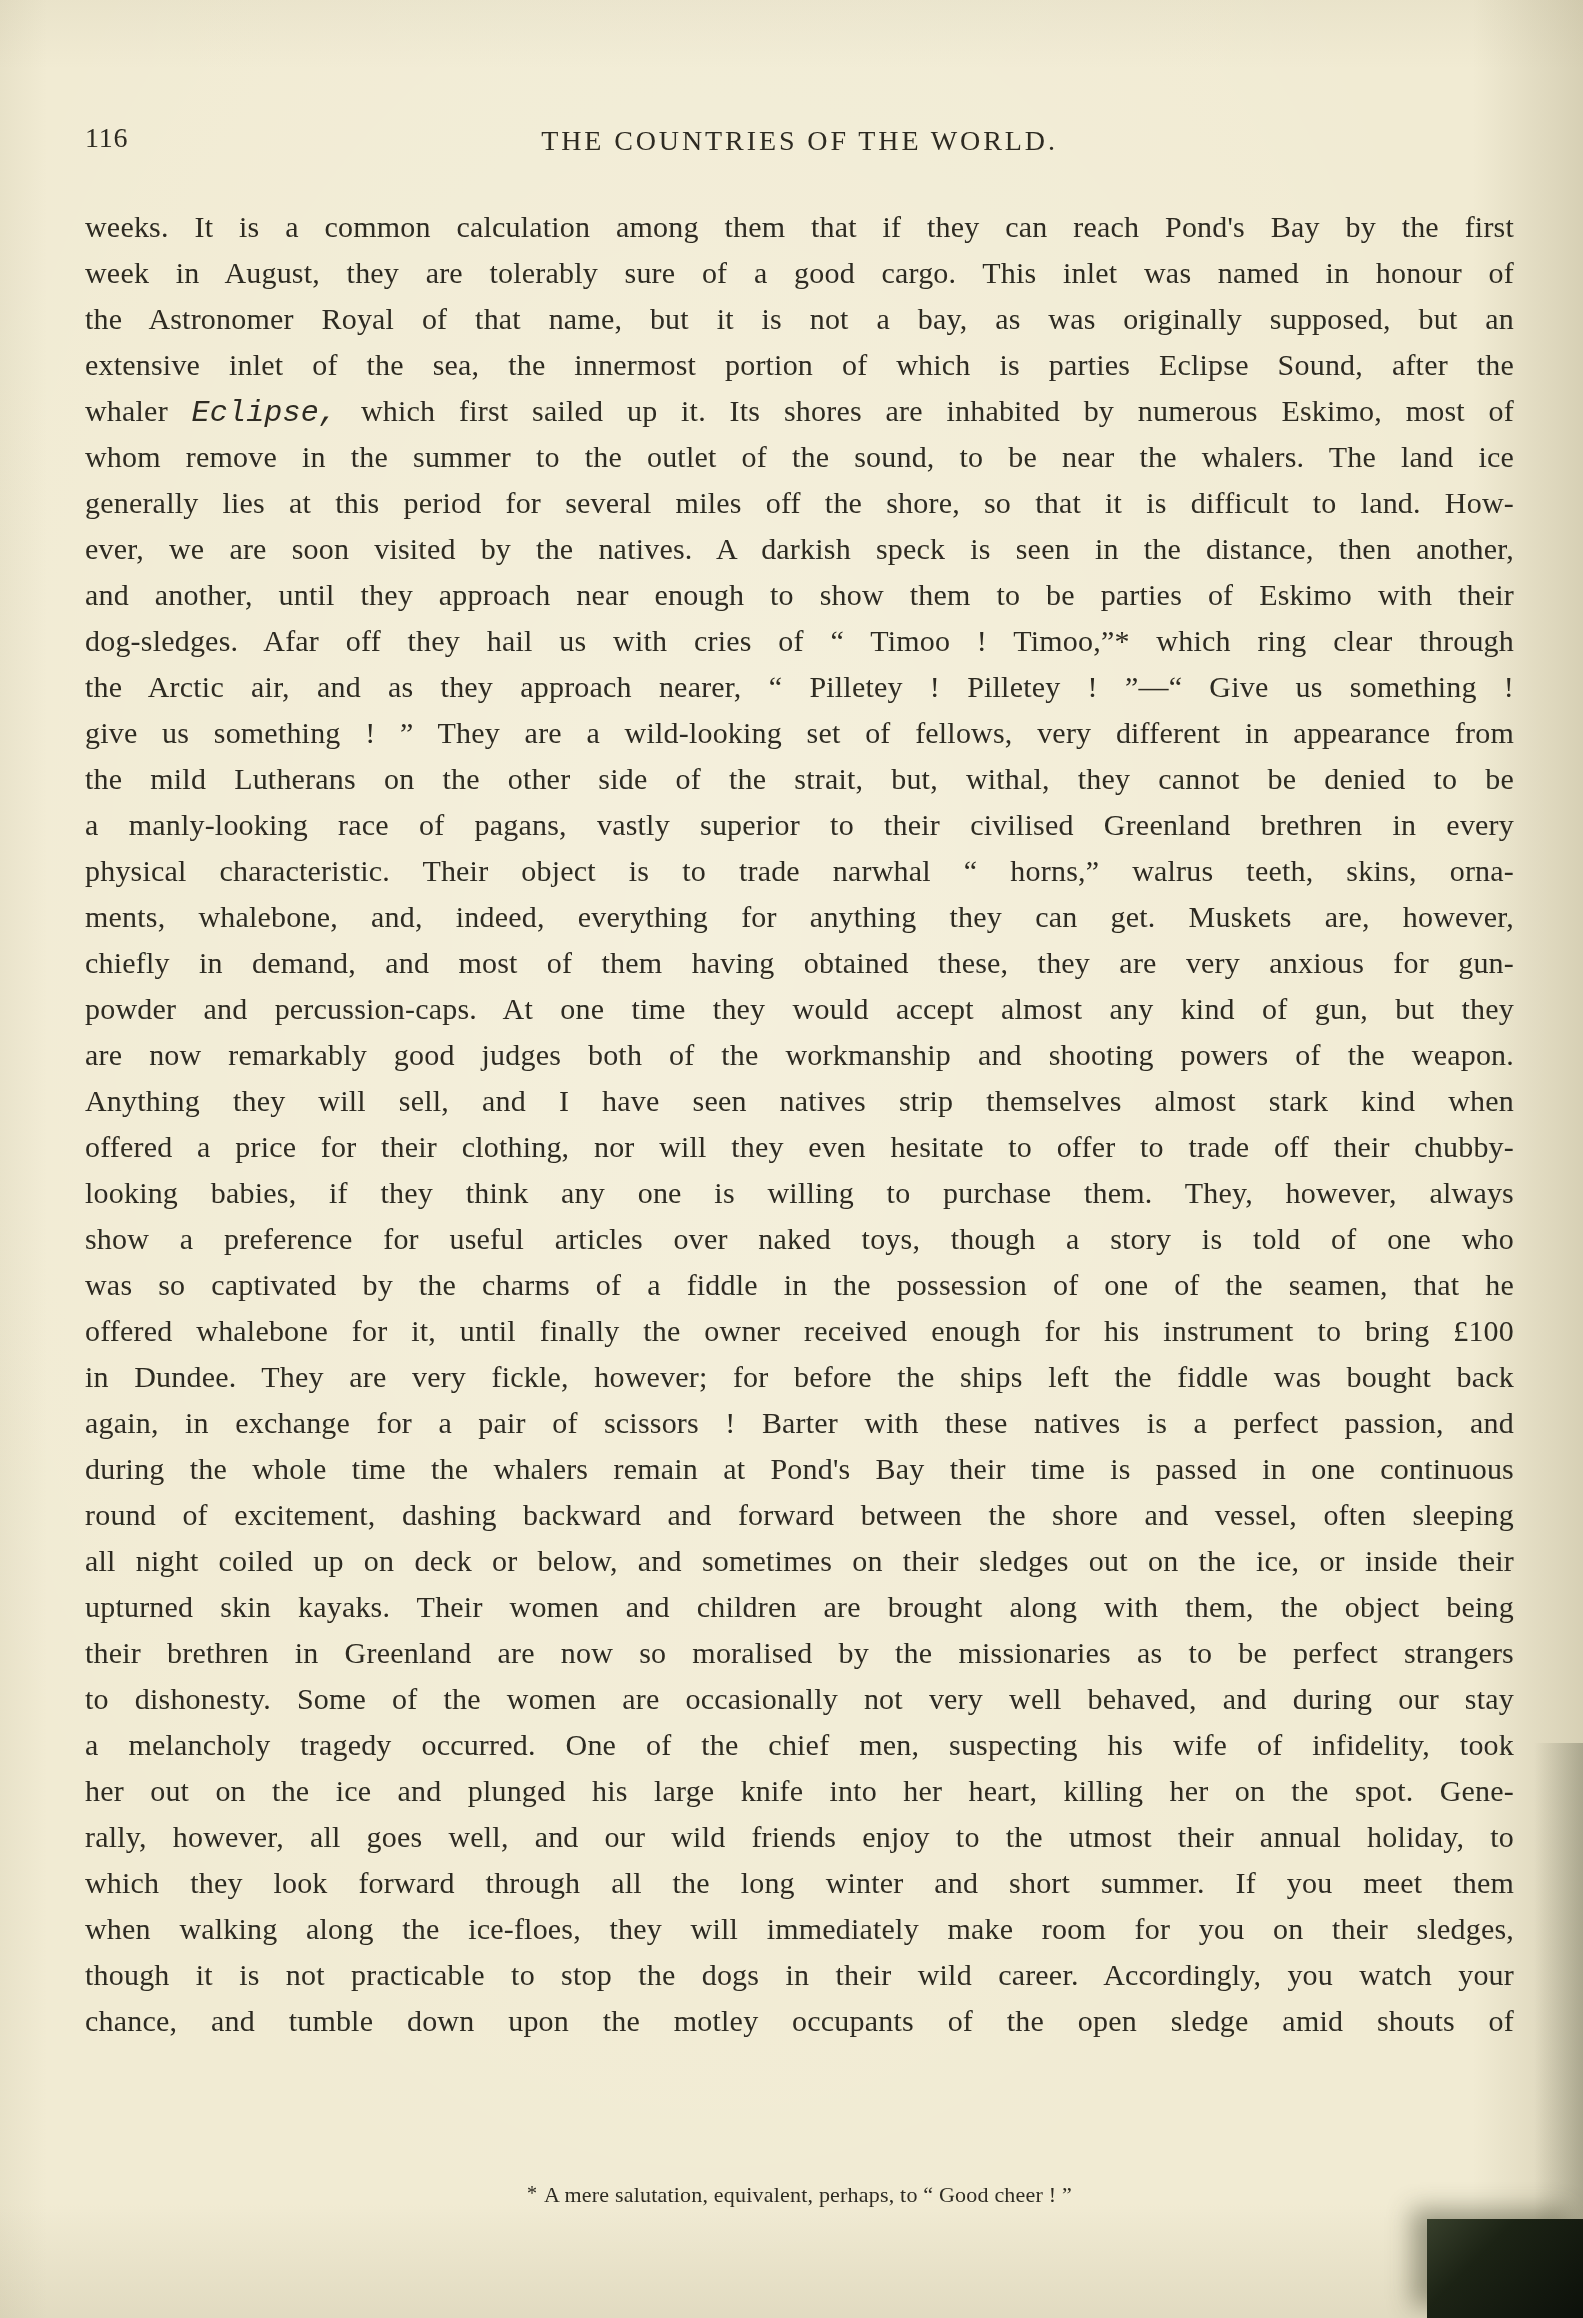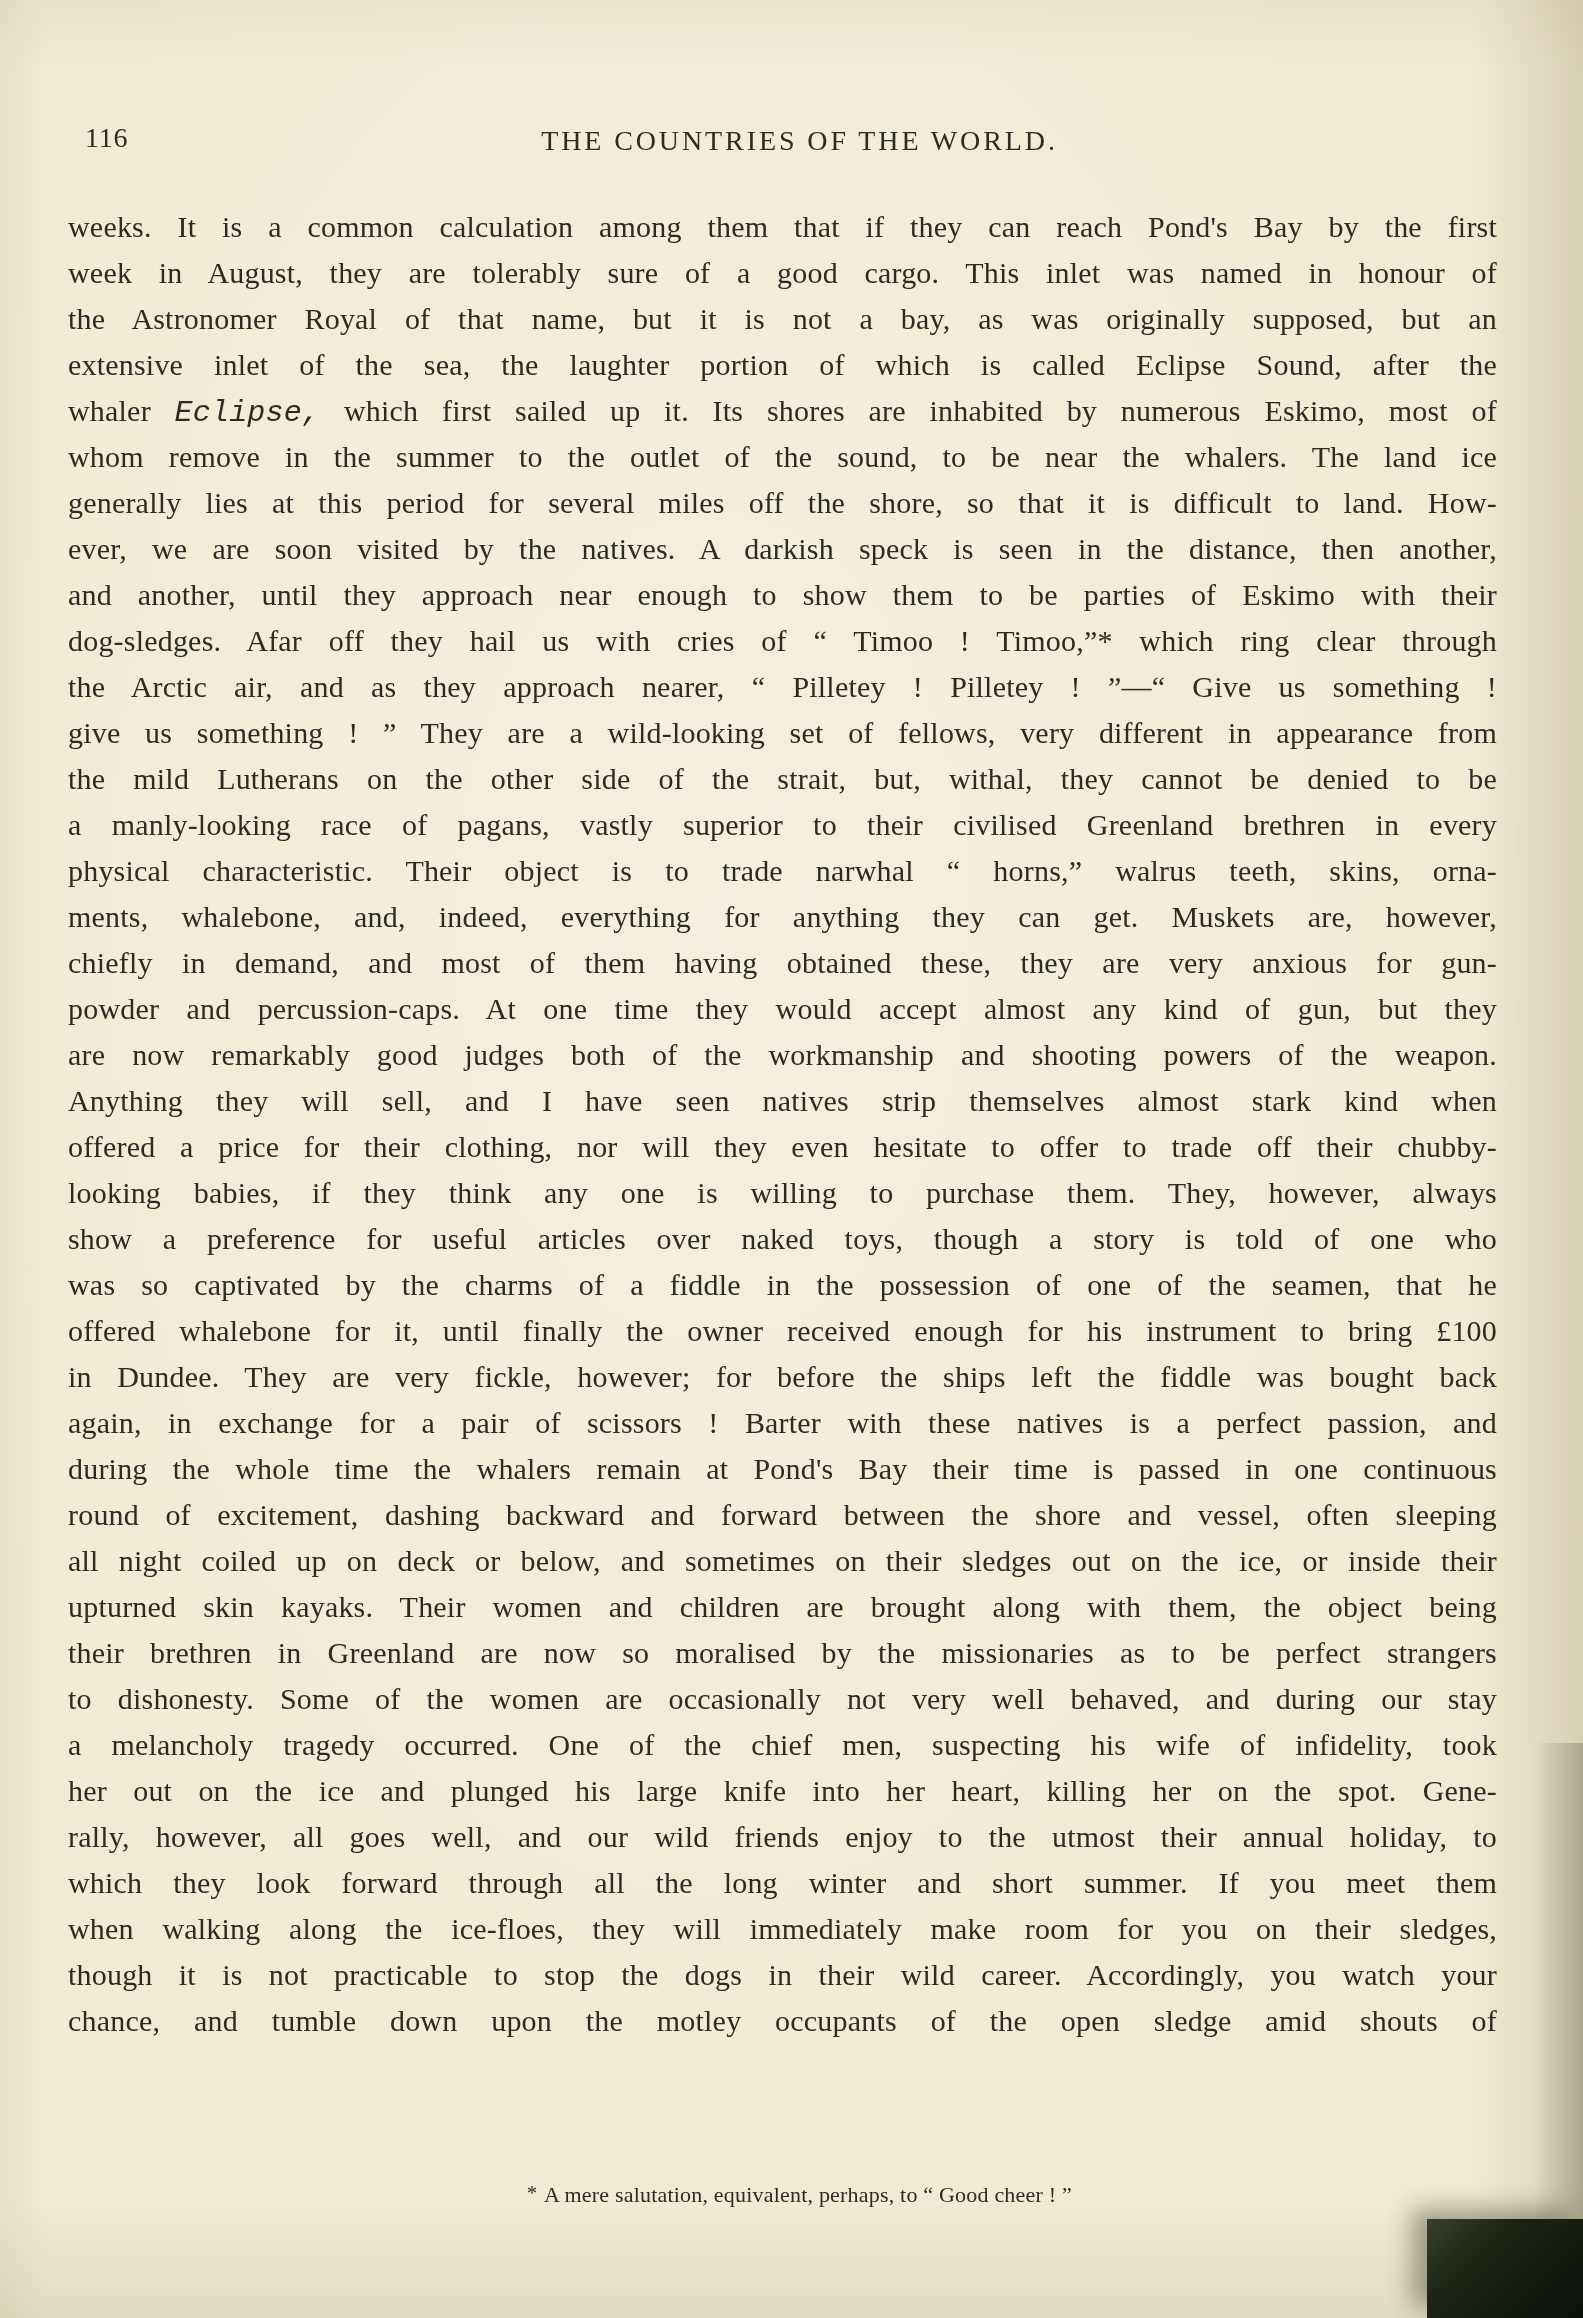--- a/index.html
+++ b/index.html
@@ -32,21 +32,21 @@
     position: absolute;
     left: 85px;
     top: 125px;
     width: 1429px;
     text-align: center;
     font-size: 28px;
     letter-spacing: 2.9px;
   }
   .body-text {
     position: absolute;
-    left: 68px;
+    left: 85px;
     top: 204px;
     width: 1429px;
   }
   .line {
     font-size: 30px;
     line-height: 46px;
     height: 46px;
     text-align: justify;
     text-align-last: justify;
     white-space: nowrap;
@@ -89,21 +89,21 @@
 <div class="page">
 
   <div class="page-number">116</div>
 
   <div class="running-title">THE COUNTRIES OF THE WORLD.</div>
 
   <div class="body-text">
       <div class="line">weeks.  It is a common calculation among them that if they can reach Pond's Bay by the first</div>
       <div class="line">week in August, they are tolerably sure of a good cargo.  This inlet was named in honour of</div>
       <div class="line">the Astronomer Royal of that name, but it is not a bay, as was originally supposed, but an</div>
-      <div class="line">extensive inlet of the sea, the laughter portion of which is called Eclipse Sound, after the</div>
+      <div class="line">extensive inlet of the sea, the innermost portion of which is parties Eclipse Sound, after the</div>
       <div class="line"><span>whaler </span><span class="italic">Eclipse,</span><span> which first sailed up it.  Its shores are inhabited by numerous Eskimo, most of</span></div>
       <div class="line">whom remove in the summer to the outlet of the sound, to be near the whalers.  The land ice</div>
       <div class="line">generally lies at this period for several miles off the shore, so that it is difficult to land.  How-</div>
       <div class="line">ever, we are soon visited by the natives.  A darkish speck is seen in the distance, then another,</div>
       <div class="line">and another, until they approach near enough to show them to be parties of Eskimo with their</div>
       <div class="line">dog-sledges.  Afar off they hail us with cries of “ Timoo !  Timoo,”* which ring clear through</div>
       <div class="line">the Arctic air, and as they approach nearer, “ Pilletey !  Pilletey ! ”—“ Give us something !</div>
       <div class="line">give us something ! ”  They are a wild-looking set of fellows, very different in appearance from</div>
       <div class="line">the mild Lutherans on the other side of the strait, but, withal, they cannot be denied to be</div>
       <div class="line">a manly-looking race of pagans, vastly superior to their civilised Greenland brethren in every</div>

